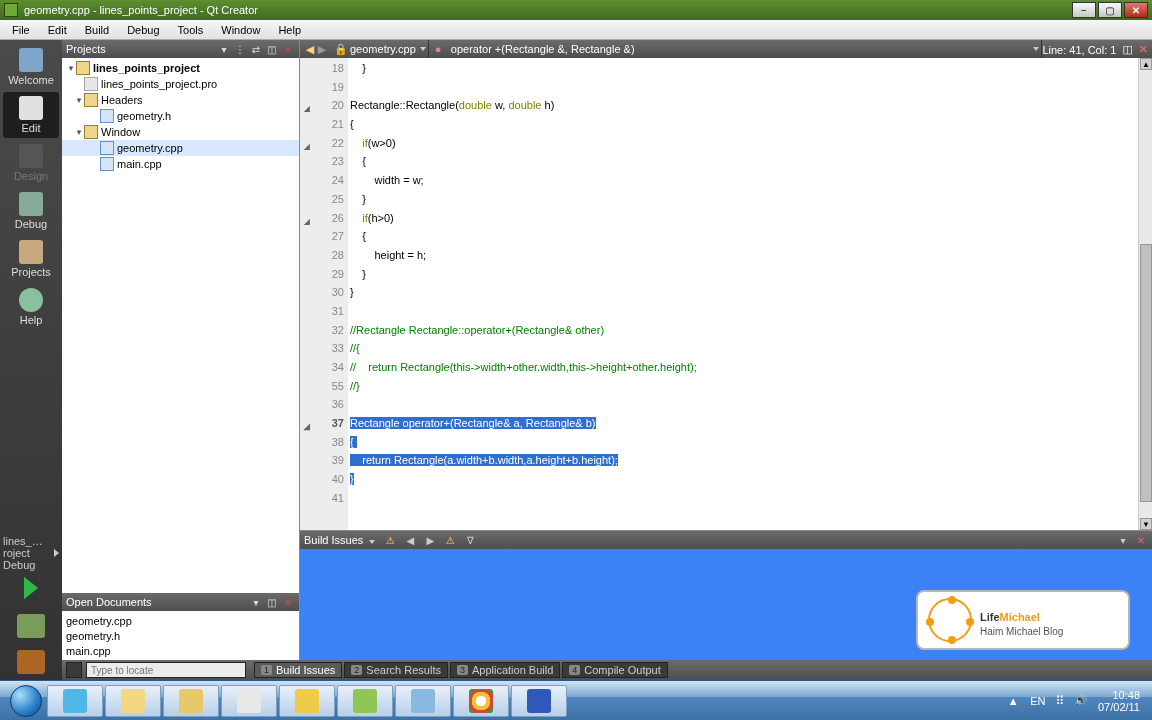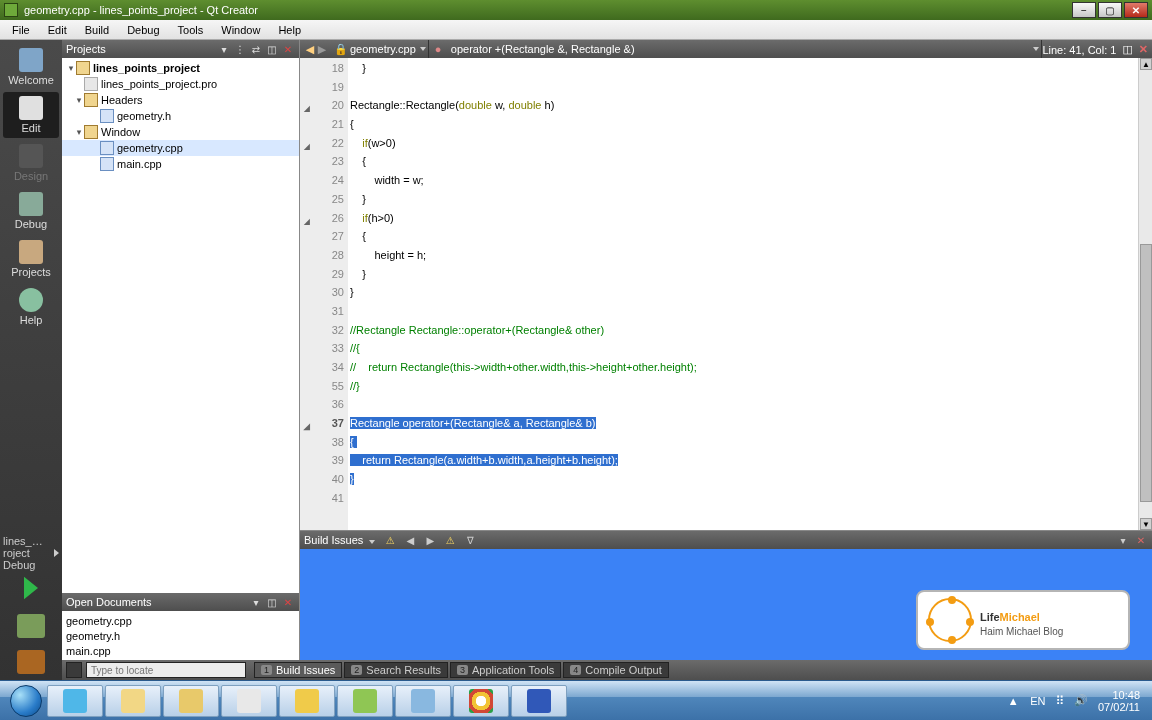--- a/index.html
+++ b/index.html
@@ -353,21 +353,21 @@
         <div class="stab active">
             <span class="num">1</span>
             <span>Build Issues</span>
           </div>
         <div class="stab">
             <span class="num">2</span>
             <span>Search Results</span>
           </div>
         <div class="stab">
             <span class="num">3</span>
-            <span>Application Tools</span>
+            <span>Application Build</span>
           </div>
         <div class="stab">
             <span class="num">4</span>
             <span>Compile Output</span>
           </div>
       </div>
     </div>
   </div>
 </div>
 

